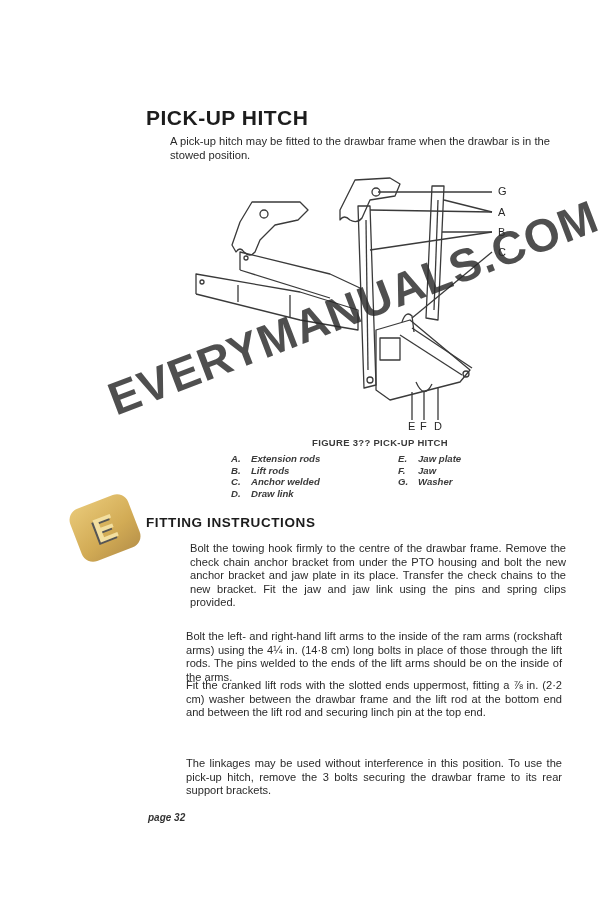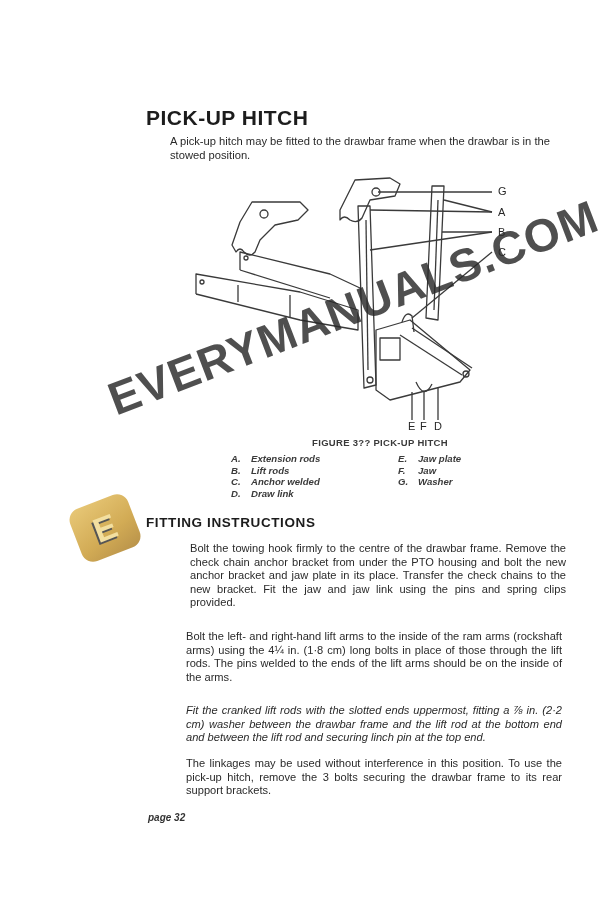--- a/index.html
+++ b/index.html
@@ -30,21 +30,21 @@
   .heading2 {
     position: absolute; left: 146px; top: 515px;
     font-weight: bold; font-size: 13.5px; letter-spacing: 0.6px; color: #1c1c1c;
   }
   .para {
     position: absolute; left: 186px; width: 376px;
     font-size: 11.1px; line-height: 13.6px; color: #2a2a2a; text-align: justify;
   }
   .p1 { top: 538px; }
   .p2 { top: 630px; }
-  .p3 { top: 704px; font-style: italic; }
+  .p3 { top: 679px; }
   .p4 { top: 757px; }
   .pagenum {
     position: absolute; left: 148px; top: 812px;
     font-size: 10px; font-style: italic; font-weight: bold; color: #333; text-align: right;
   }
   .watermark {
     position: absolute; left: 120px; top: 372px;
     font-family: "Liberation Sans", sans-serif; font-weight: bold; font-size: 46px;
     color: rgba(40,40,40,0.82); transform: rotate(-21deg); transform-origin: left bottom;
     white-space: nowrap; letter-spacing: 1px;
@@ -144,21 +144,21 @@
     </div>
   <div class="row">
       <span class="key">G.</span>
       <span>Washer</span>
     </div>
 </div>
 
 <div class="heading2">FITTING INSTRUCTIONS</div>
 
 <p class="para p1" style="margin:4px;">Bolt the towing hook firmly to the centre of the drawbar frame. Remove the check chain anchor bracket from under the PTO housing and bolt the new anchor bracket and jaw plate in its place. Transfer the check chains to the new bracket. Fit the jaw and jaw link using the pins and spring clips provided.</p>
-<p class="para p2" style="margin:0;">Bolt the left- and right-hand lift arms to the inside of the ram arms (rockshaft arms) using the 4¼ in. (1·8 cm) long bolts in place of those through the lift rods. The pins welded to the ends of the lift arms should be on the inside of the arms.</p>
+<p class="para p2" style="margin:0;">Bolt the left- and right-hand lift arms to the inside of the ram arms (rockshaft arms) using the 4¼ in. (14·8 cm) long bolts in place of those through the lift rods. The pins welded to the ends of the lift arms should be on the inside of the arms.</p>
 <p class="para p3" style="margin:0;">Fit the cranked lift rods with the slotted ends uppermost, fitting a ⅞ in. (2·2 cm) washer between the drawbar frame and the lift rod at the bottom end and between the lift rod and securing linch pin at the top end.</p>
 <p class="para p4" style="margin:0;">The linkages may be used without interference in this position. To use the pick-up hitch, remove the 3 bolts securing the drawbar frame to its rear support brackets.</p>
 
 <div class="pagenum">page 32</div>
 
 <div class="wm-logo">
   <span style="font-weight:bold;font-size:34px;color:#f3dfa0;text-shadow:-2px 2px 0 #555;">E</span>
 </div>
 <div class="watermark">EVERYMANUALS.COM</div>
 

